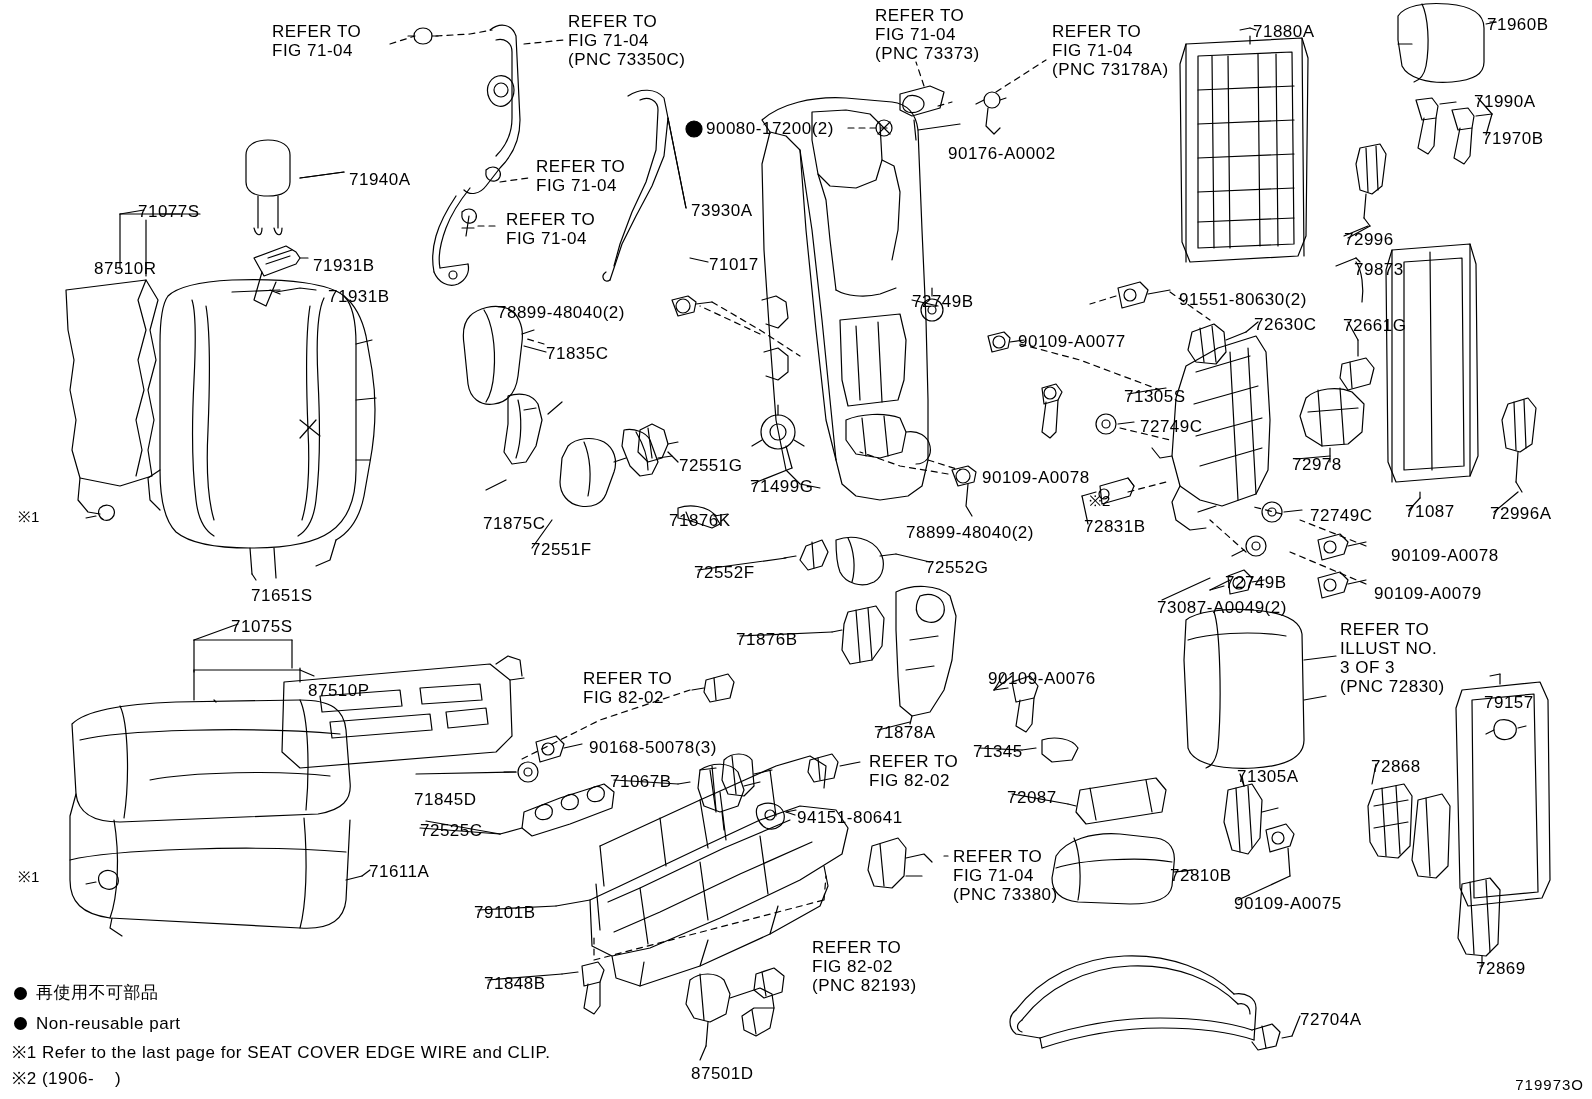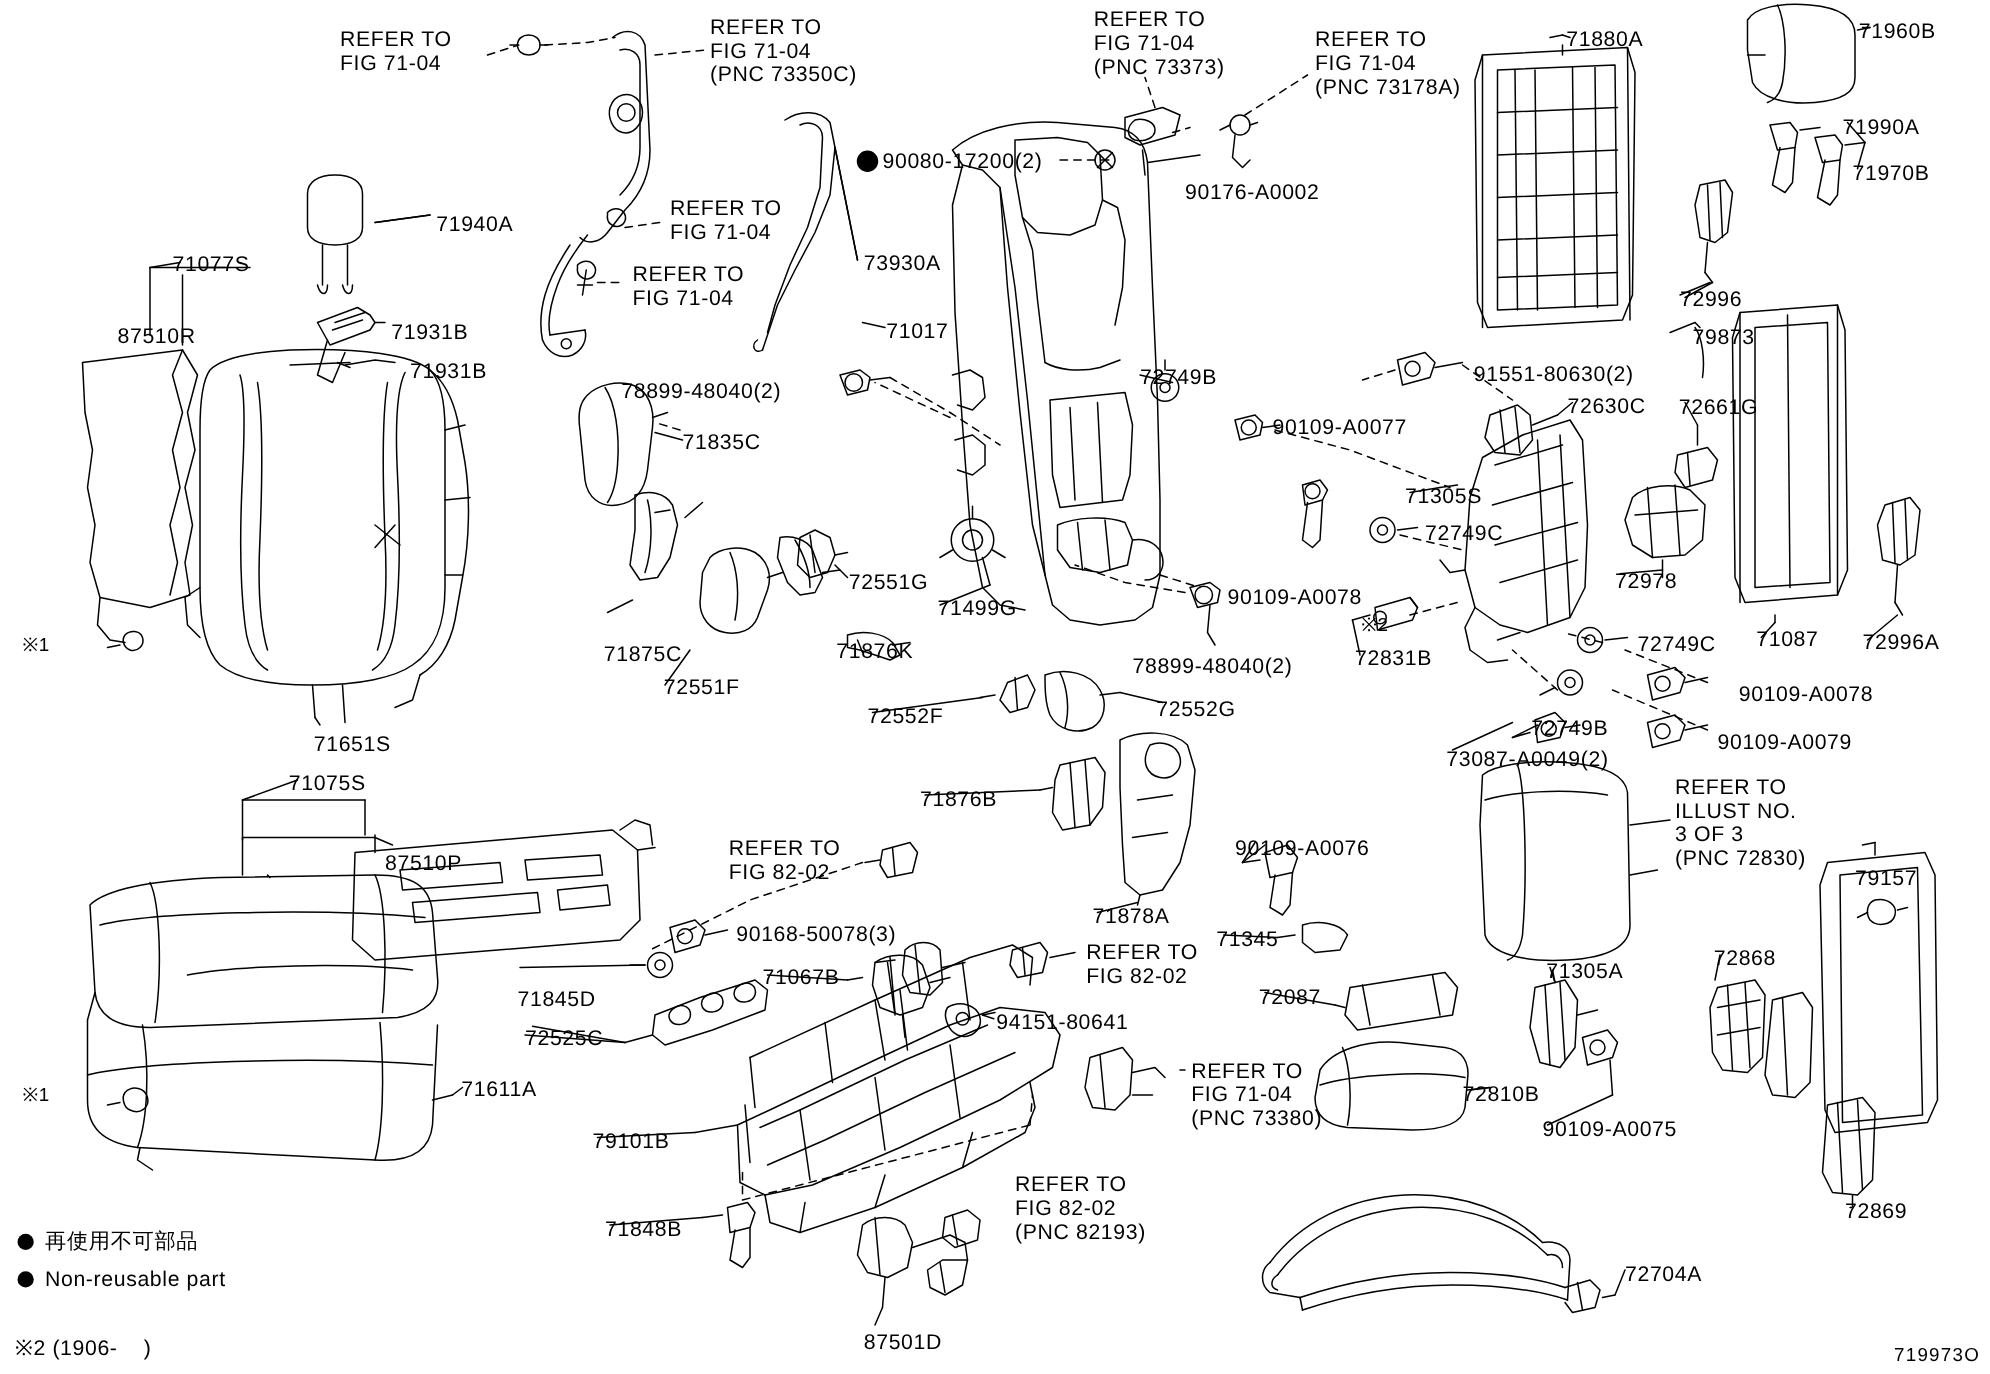--- a/index.html
+++ b/index.html
@@ -614,17 +614,18 @@
   <div class="lbl" style="left:251px; top:586px;">71651S</div>
 
   <div class="lbl small" style="left:18px; top:508px;">※1</div>
   <div class="lbl small" style="left:18px; top:868px;">※1</div>
   <div class="lbl small" style="left:1089px; top:492px;">※2</div>
 
   <span class="legend-dot" style="left:14px; top:987px;"></span>
   <div class="lbl jp" style="left:36px; top:983px;">再使用不可部品</div>
   <span class="legend-dot" style="left:14px; top:1017px;"></span>
   <div class="lbl" style="left:36px; top:1014px;">Non-reusable part</div>
+  <div class="lbl" style="left:12px; top:1043px;">※1 Refer to the last page for SEAT COVER EDGE WIRE and CLIP.</div>
   <div class="lbl" style="left:12px; top:1069px;">※2 (1906-    )</div>
 
   <div class="code-corner">719973O</div>
 
 </div>
 
 </body></html>

